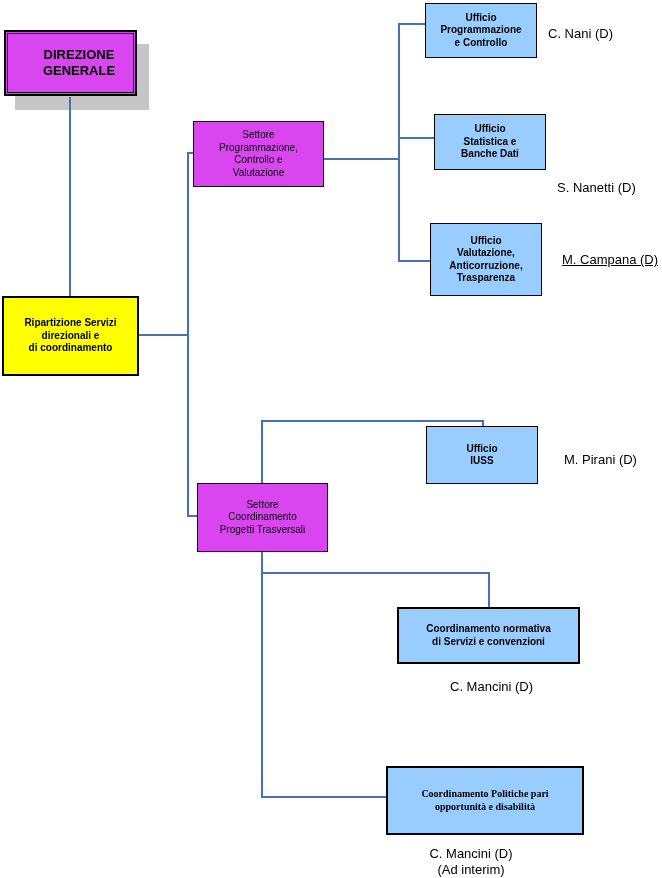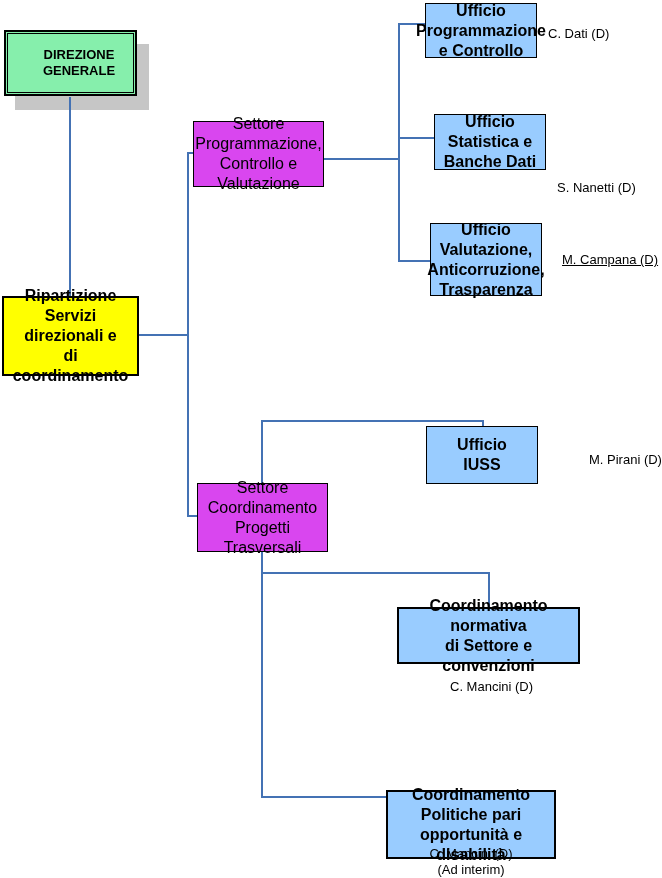--- a/index.html
+++ b/index.html
@@ -13,26 +13,26 @@
     overflow: hidden;
   }
   .node {
     position: absolute;
     box-sizing: border-box;
     display: flex;
     align-items: center;
     justify-content: center;
     text-align: center;
     border: 1px solid #000000;
-    font-size: 16px;
+    font-size: 10px;
     line-height: 1.25;
   }
   .node .txt { white-space: pre-line; }
   .bold { font-weight: bold; }
-  .fill-orange { background: #86efac; padding-left: 17px; }
+  .fill-orange { background: #d946ef; padding-left: 17px; }
   .fill-yellow { background: #FFFF00; justify-content: center; }
   .fill-green  { background: #d946ef; }
   .fill-blue   { background: #99CCFF; }
   .bw2 { border-width: 2px; }
   .double::after {
     content: "";
     position: absolute;
     inset: 1px;
     border: 1px solid #000000;
     pointer-events: none;
@@ -121,34 +121,34 @@
 Trasparenza</span>
   </div>
 
   <div class="node fill-blue bold" style="left:426px; top:426px; width:112px; height:58px;">
     <span class="txt">Ufficio
 IUSS</span>
   </div>
 
   <div class="node fill-blue bold bw2" style="left:397px; top:607px; width:183px; height:57px;">
     <span class="txt">Coordinamento normativa
-di Settore e convenzioni</span>
+di Servizi e convenzioni</span>
   </div>
 
-  <div class="node fill-blue bold bw2" style="left:386px; top:790px; width:170px; height:69px;">
+  <div class="node fill-blue bold bw2" style="left:386px; top:766px; width:198px; height:69px;font-family:Liberation Serif, serif;">
     <span class="txt">Coordinamento Politiche pari
 opportunità e disabilità</span>
   </div>
 
-  <div class="mgr" style="left:548px; top:26px;">C. Dati (D)</div>
+  <div class="mgr" style="left:548px; top:26px;">C. Nani (D)</div>
 
   <div class="mgr" style="left:557px; top:139px;margin-top:41px;">S. Nanetti (D)</div>
 
   <div class="mgr" style="left:562px; top:252px;text-decoration:underline;">M. Campana (D)</div>
 
-  <div class="mgr" style="left:589px; top:452px;">M. Pirani (D)</div>
+  <div class="mgr" style="left:564px; top:452px;">M. Pirani (D)</div>
 
   <div class="mgr" style="left:450px; top:679px;">C. Mancini (D)</div>
 
   <div class="mgr mgr-center" style="left:383px; top:846px; width:176px;">C. Mancini (D)
 (Ad interim)</div>
 
 </div>
 
 </body></html>

